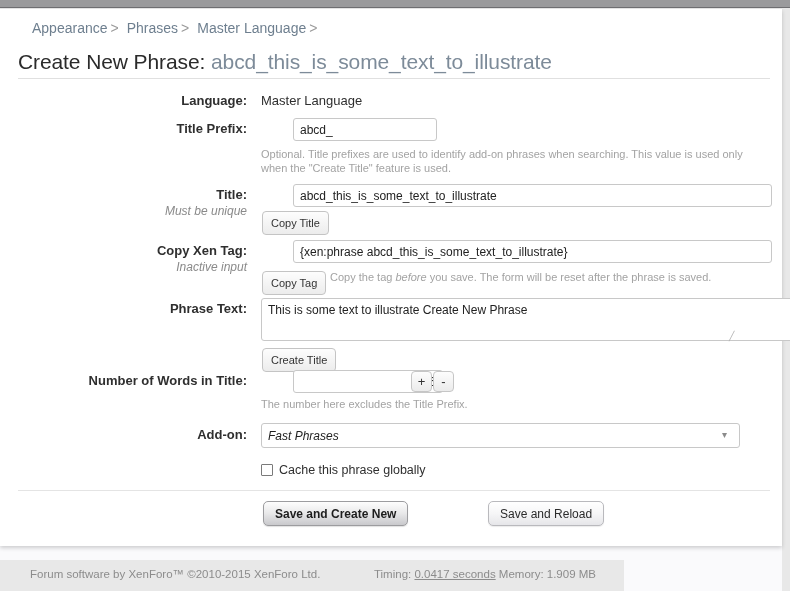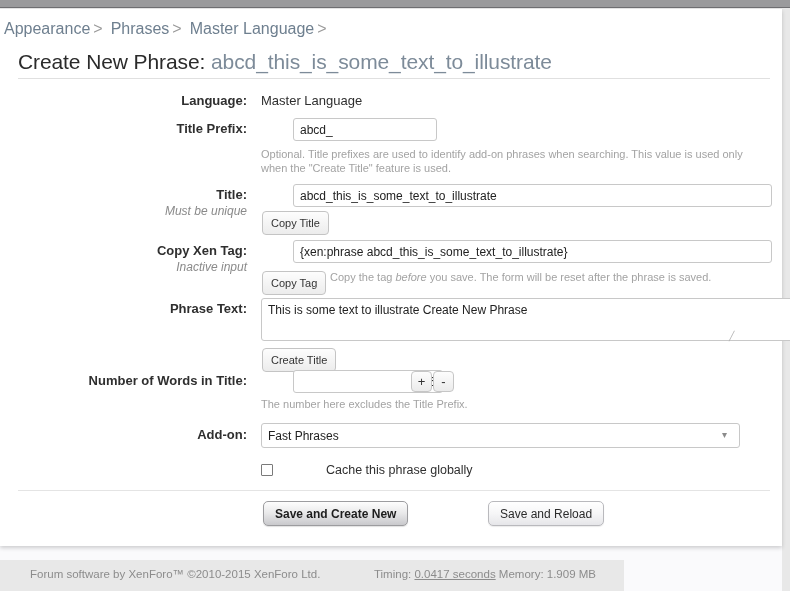--- a/index.html
+++ b/index.html
@@ -30,22 +30,22 @@
     position: absolute;
     top: 0; left: 0;
     width: 782px;
     height: 537px;
     background: #ffffff;
     box-shadow: 0 2px 4px rgba(0,0,0,0.18);
   }
 
   #breadcrumb {
     position: absolute;
-    top: 11px; left: 4px;
-    font-size: 16px;
+    top: 11px; left: 32px;
+    font-size: 14px;
     color: #7b7b7b;
     white-space: nowrap;
   }
   #breadcrumb .crumb {
     color: #6e7f8f;
     text-decoration: none;
     margin-right: 3px;
   }
   #breadcrumb .sep {
     color: #9a9a9a;
@@ -168,21 +168,20 @@
     position: absolute;
     pointer-events: none;
     color: #8b8b8b;
     font-size: 10px;
   }
 
   .cb-wrap {
     position: absolute;
     display: flex;
     align-items: center;
-    gap: 47px;
   }
   .cb-box {
     width: 12px; height: 12px;
     border: 1px solid #7a7a7a;
     background: #fff;
     border-radius: 1px;
     margin-right: 6px;
     flex: none;
   }
   .cb-label {
@@ -302,21 +301,21 @@
     <div class="row" style="top:364px;">
       <div class="lbl">Number of Words in Title:</div>
       <input class="txt" style="left: 261px; top: -3px; width: 150px; text-align: right;" value="6">
       <button class="step-btn" style="left:411px; top:-2px;">+</button>
       <button class="step-btn" style="left:433px; top:-2px;">-</button>
       <div class="hint" style="top:24px;">The number here excludes the Title Prefix.</div>
     </div>
 
     <div class="row" style="top:418px;">
       <div class="lbl">Add-on:</div>
-      <select class="sel" style="left:261px; top:-4px; width:479px;">
+      <select class="sel" style="left:261px; top:-4px; width:479px;font-style:italic;">
         <option>Fast Phrases</option>
       </select>
       <span class="sel-arrow" style="left:722px; top:2px;">▾</span>
     </div>
 
     <div class="cb-wrap" style="left:261px; top:454px;">
       <span class="cb-box"></span>
       <span class="cb-label">Cache this phrase globally</span>
     </div>
 

